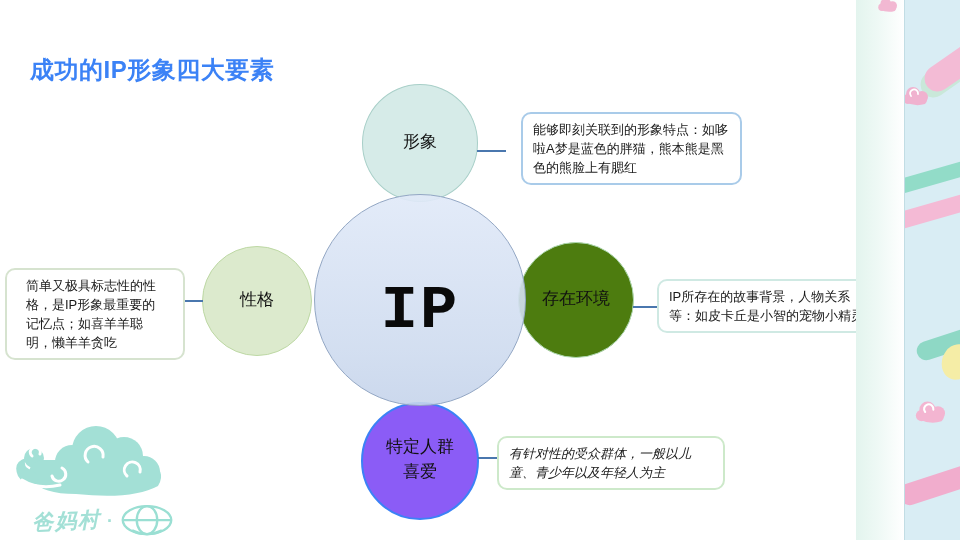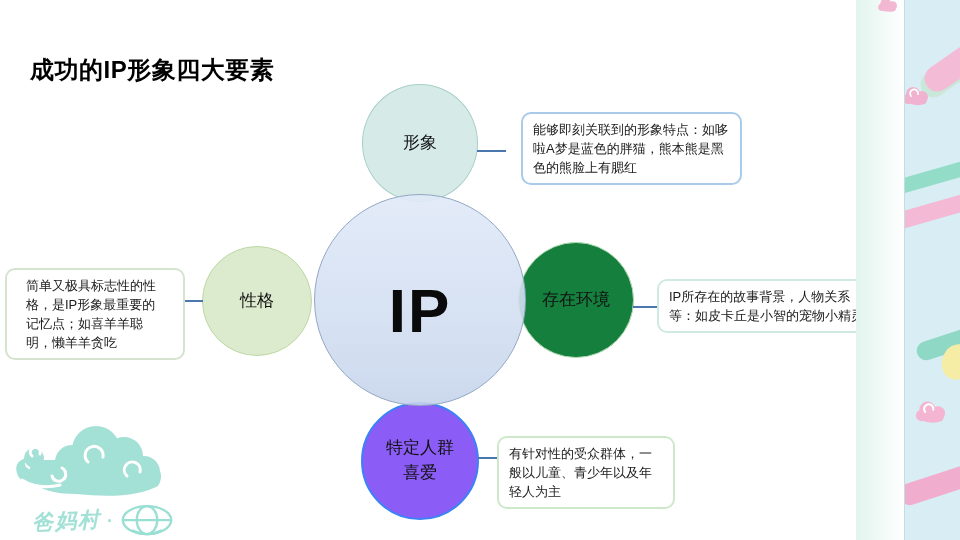--- a/index.html
+++ b/index.html
@@ -1,48 +1,48 @@
 <!DOCTYPE html>
 <html><head>
 <meta charset="utf-8">
 <style>
   * { margin:0; padding:0; box-sizing:border-box; }
   html,body { width:960px; height:540px; overflow:hidden; background:#fff;
               font-family:"Liberation Sans","DejaVu Sans",sans-serif; }
   .slide { position:relative; width:960px; height:540px; background:#ffffff; }
 
   .title { position:absolute; left:30px; top:54px; font-size:24px; font-weight:700;
-           color:#000000; letter-spacing:0.5px; }
+           color:#3b82f6; letter-spacing:0.5px; }
 
   
   .circle { position:absolute; border-radius:50%; display:flex; align-items:center;
-            justify-content:center; text-align:center; }
+            justify-content:center; text-align:center;font-family:Liberation Mono, monospace; }
   .c-small { z-index:1; font-size:17px; color:#111; font-weight:500; white-space:pre-line; line-height:1.45; }
   .c-top    { left:362px; top:84px;  width:116px; height:118px; background:#d6ebe8; border:1px solid #a8cfc8; }
-  .c-right  { left:518px; top:242px; width:116px; height:116px; background:#15803d; border:1px solid #aed8b0; }
+  .c-right  { left:518px; top:242px; width:116px; height:116px; background:#4d7c0f; border:1px solid #aed8b0; }
   .c-bottom { left:361px; top:402px; width:118px; height:118px; background:#8b5cf6; border:2px solid #3b82f6; }
   .c-left   { left:202px; top:246px; width:110px; height:110px; background:#dceacd; border:1px solid #bdd8a4; }
   .c-center { left:314px; top:194px; width:212px; height:212px; z-index:2;
               background:linear-gradient(180deg, rgba(224,233,248,.90) 0%, rgba(206,219,239,.90) 75%, rgba(198,212,235,.90) 100%);
               border:1px solid #93a7c4; }
   .c-center .ip { font-size:62px; font-weight:700; color:#0a0a0a; letter-spacing:2px;margin-top:20px; }
 
   
   .conn { position:absolute; height:2px; background:#4a77ae; z-index:3; }
   .conn-top    { left:477px; top:150px; width:29px; }
   .conn-right  { left:633px; top:306px; width:24px; }
   .conn-bottom { left:478px; top:457px; width:20px; }
   .conn-left   { left:177px; top:300px; width:26px; }
 
   
   .box { position:absolute; background:#fff; border-radius:10px; z-index:4;
          font-size:13px; line-height:19px; color:#1a1a1a; padding:6px 10px; }
   .box-top    { left:521px; top:112px; width:221px; border:2px solid #a9cbe9; }
   .box-right  { left:657px; top:279px; width:224px; border:2px solid #cfe9e3; }
-  .box-bottom { left:497px; top:436px; width:178px; border:2px solid #cde9ca; }
+  .box-bottom { left:497px; top:436px; width:228px; border:2px solid #cde9ca;font-style:italic; }
   .box-left   { left:5px;   top:268px; width:180px; border:2px solid #d6e3cf; padding:6px 19px; }
 
   
   .footer-logo { position:absolute; left:14px; top:420px; width:190px; height:118px; z-index:0; }
   .logo-row { position:absolute; left:18px; top:82px; display:flex; align-items:center; gap:6px; }
   .logo-text { font-size:21px; font-weight:700; font-style:italic; color:#a3e0d6;
                transform:rotate(-3deg); letter-spacing:2px; }
   .logo-dot { font-size:18px; color:#a3e0d6; font-weight:700; }
 
   

